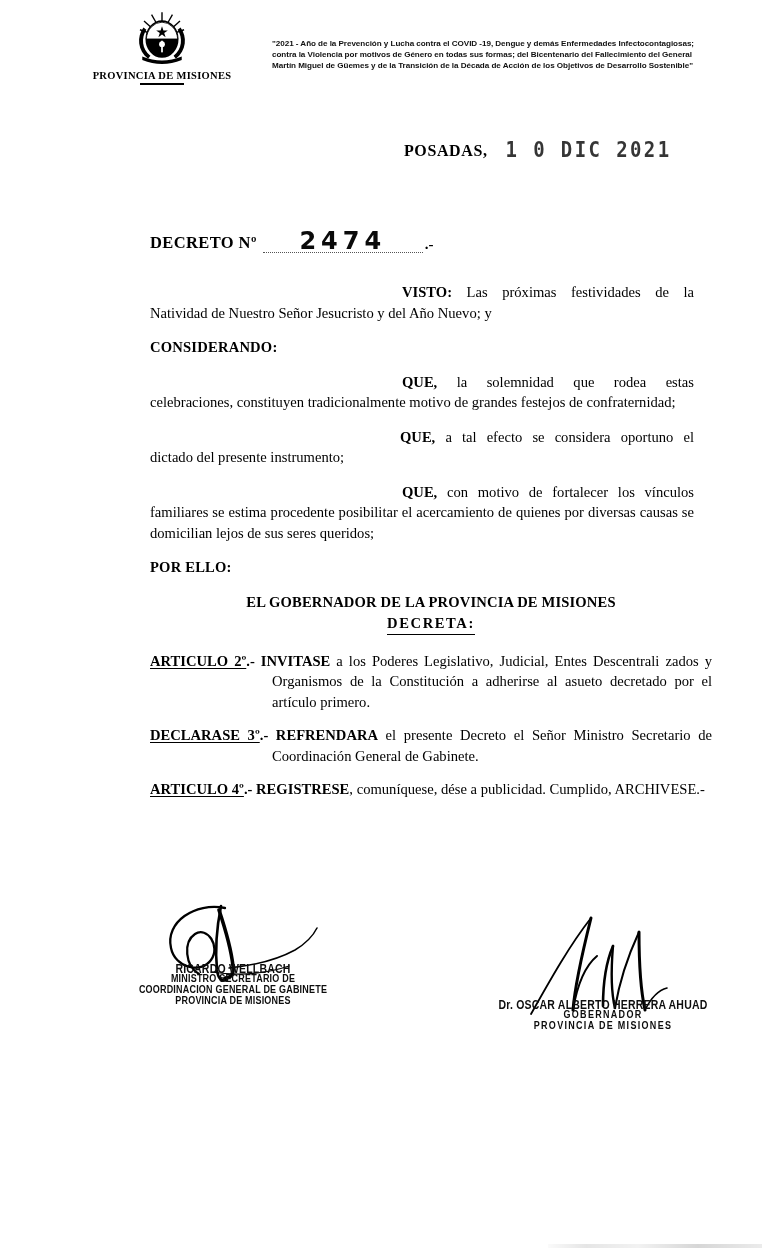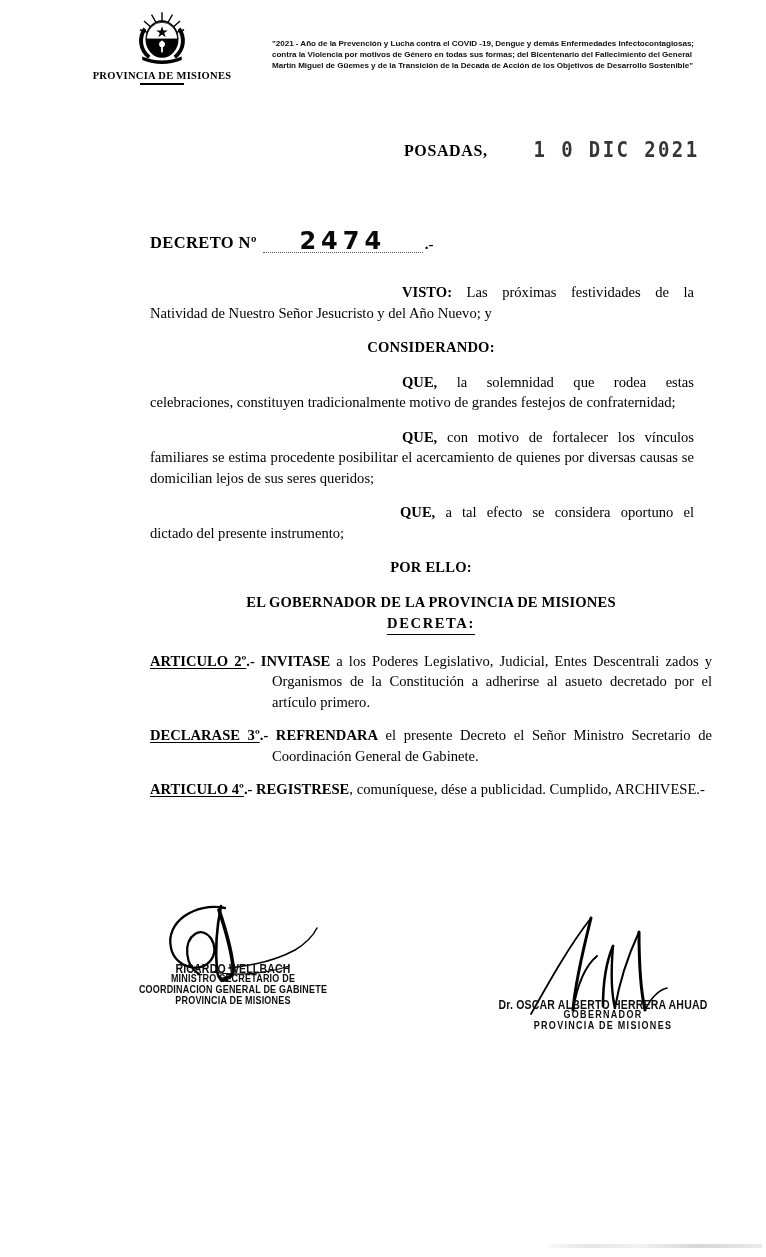--- a/index.html
+++ b/index.html
@@ -79,21 +79,20 @@
   }
   .slogan div { white-space: nowrap; }
 
   
   .posadas-row {
     position: absolute;
     left: 404px;
     top: 138px;
     display: flex;
     align-items: baseline;
-    gap: 28px;
   }
   .posadas-label {
     font-family: "Liberation Serif", serif;
     font-weight: bold;
     font-size: 16px;
     font-variant: small-caps;
     letter-spacing: 0.6px;
   }
   .date-stamp {
     margin-left: 18px;
@@ -161,21 +160,20 @@
     text-align: justify;
     margin: 0 18px 14px 0;
   }
   .para.indent-lead { text-indent: 252px; }
   .para.indent-lead-sm { text-indent: 250px; }
   .b { font-weight: bold; }
   .heading-left {
     font-weight: bold;
     margin: 0 0 14px 0;
     letter-spacing: 0.2px;
-    text-align: center;
   }
   .center-block {
     text-align: center;
     font-weight: bold;
     margin: 0 0 16px 0;
     letter-spacing: 0.15px;
   }
   .center-block .decreta {
     display: inline-block;
     border-bottom: 1.3px solid #000;
@@ -312,23 +310,23 @@
   </div>
 
   <div class="body">
 
     <p class="para indent-lead"><span class="b">VISTO:</span><span> Las próximas festividades de la Natividad de Nuestro Señor Jesucristo y  del Año Nuevo; y</span></p>
 
     <p class="heading-left">CONSIDERANDO:</p>
 
     <p class="para indent-lead"><span class="b">QUE,</span><span> la solemnidad que rodea estas celebraciones, constituyen tradicionalmente motivo de grandes festejos de confraternidad;</span></p>
 
+    <p class="para indent-lead-sm"><span class="b">QUE,</span><span> a tal efecto se considera oportuno el dictado del presente instrumento;</span></p>
+
     <p class="para indent-lead"><span class="b">QUE,</span><span>  con motivo de fortalecer los vínculos familiares   se estima procedente posibilitar el acercamiento de  quienes por diversas causas se domicilian lejos de sus seres queridos;</span></p>
-
-    <p class="para indent-lead-sm"><span class="b">QUE,</span><span> a tal efecto se considera oportuno el dictado del presente instrumento;</span></p>
 
     <p class="heading-left">POR ELLO:</p>
 
     <div class="center-block">
       <div>EL GOBERNADOR DE LA PROVINCIA DE MISIONES</div>
       <div><span class="decreta">DECRETA:</span></div>
     </div>
 
 
     <p class="article art-indent-2"><span class="art-label">ARTICULO 2º</span><span class="art-dash">.- </span><span class="art-verb">INVITASE</span><span>  a los  Poderes Legislativo,  Judicial, Entes Descentrali zados y Organismos de la Constitución a adherirse al asueto decretado por el artículo primero.</span></p>

